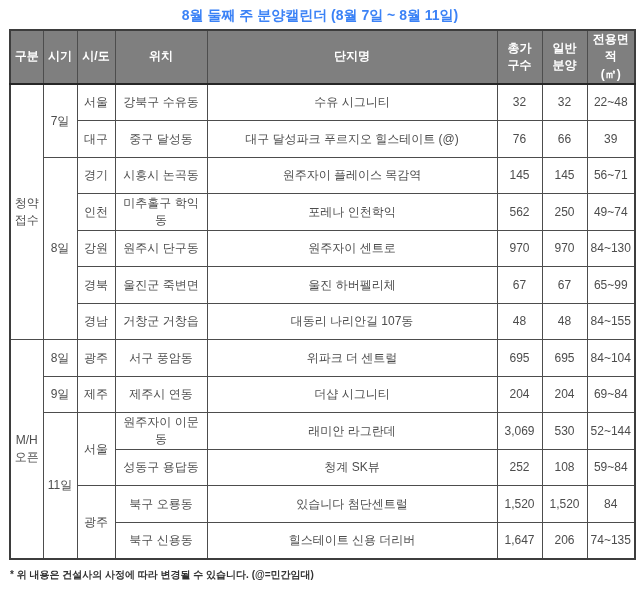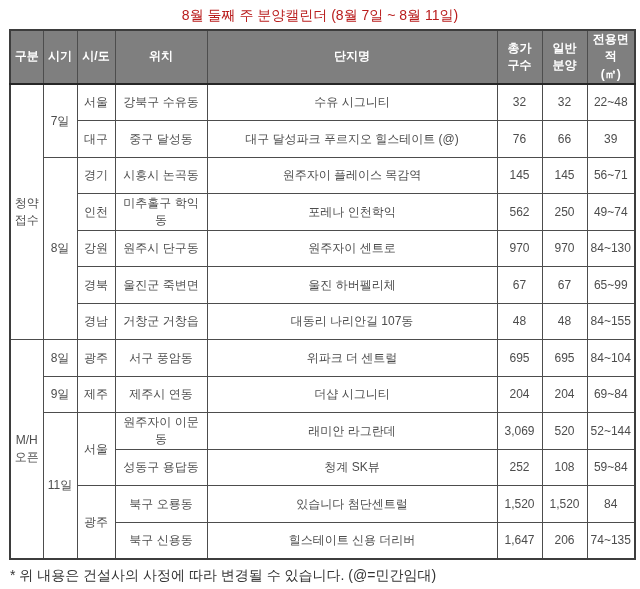--- a/index.html
+++ b/index.html
@@ -7,22 +7,22 @@
   body {
     width: 640px; height: 589px;
     font-family: "Liberation Sans", "DejaVu Sans", sans-serif;
     color: #4d4d4d;
     overflow: hidden;
   }
   .page { width: 640px; height: 589px; padding-top: 7px; }
   .title {
     text-align: center;
     font-size: 14px;
-    font-weight: normal;
-    color: #b91c1c;
+    font-weight: bold;
+    color: #3b82f6;
     line-height: 17px;
     letter-spacing: 0px;
   }
   table.calendar {
     border-collapse: collapse;
     table-layout: fixed;
     width: 625px;
     margin: 5px 0 0 9px;
     border: 2px solid #3d3d3d;
   }
@@ -45,22 +45,22 @@
   table.calendar tbody td {
     height: 36.5px;
     color: #4d4d4d;
     background: #ffffff;
     white-space: pre-line;
     line-height: 1.4;
     padding: 0 2px;
   }
   .footnotes { margin: 9px 0 0 10px; }
   .footnote {
-    font-size: 14px;
-    font-weight: normal;
+    font-size: 10px;
+    font-weight: bold;
     color: #333333;
     line-height: 12px;
     margin-bottom: 11px;
   }
 </style>
 </head>
 <body>
 
 <div class="page">
   <div class="title">8월 둘째 주 분양캘린더 (8월 7일 ~ 8월 11일)</div>
@@ -171,21 +171,21 @@
         <td>204</td>
         <td>204</td>
         <td>69~84</td>
       </tr>
       <tr>
         <td rowspan="4">11일</td>
         <td rowspan="2">서울</td>
         <td>원주자이 이문동</td>
         <td>래미안 라그란데</td>
         <td>3,069</td>
-        <td>520</td>
+        <td>530</td>
         <td>52~144</td>
       </tr>
       <tr>
         <td>성동구 용답동</td>
         <td>청계 SK뷰</td>
         <td>252</td>
         <td>108</td>
         <td>59~84</td>
       </tr>
       <tr>

